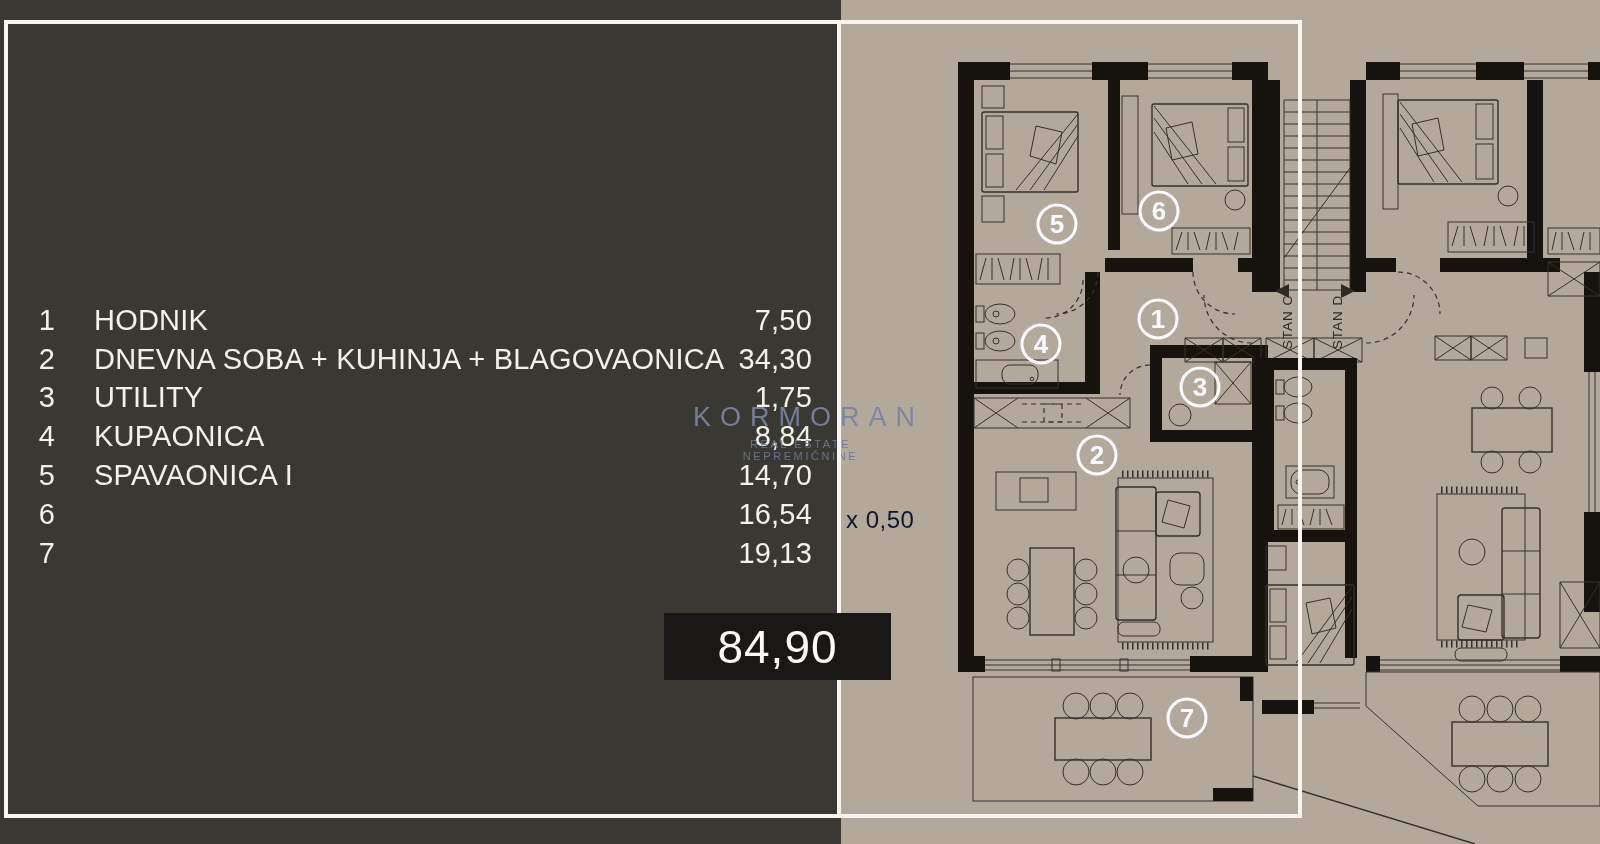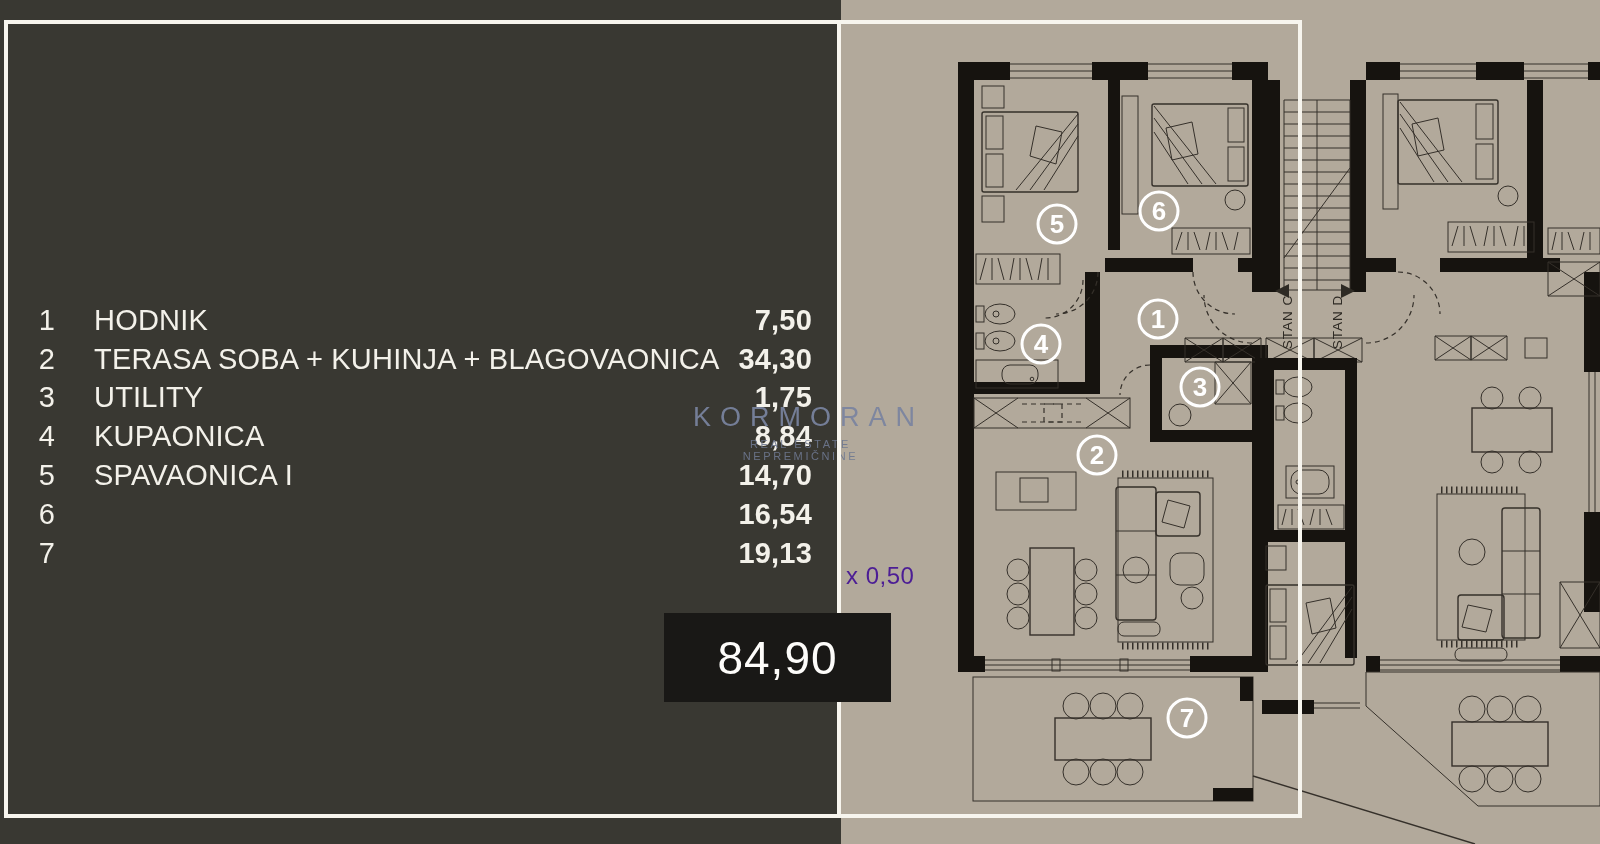--- a/index.html
+++ b/index.html
@@ -23,27 +23,27 @@
     background:#f7f5ee;z-index:29;
   }
   
   .room-list{
     position:absolute;left:30px;top:301px;width:782px;z-index:10;
     color:#f3f1ea;font-size:29px;font-weight:500;letter-spacing:0.2px;
   }
   .room-row{display:flex;align-items:center;height:38.8px;white-space:nowrap;}
   .room-row .num{width:34px;text-align:center;flex:none;}
   .room-row .nm{margin-left:30px;flex:none;}
-  .room-row .ar{margin-left:auto;text-align:right;font-weight:bold;}
+  .room-row .ar{margin-left:auto;text-align:right;}
   .mult{
-    position:absolute;left:846px;top:562px;z-index:31;
-    color:#4c1d95;font-size:24px;letter-spacing:0.5px;
+    position:absolute;left:846px;top:506px;z-index:31;
+    color:#0f172a;font-size:24px;letter-spacing:0.5px;
   }
   .total-box{
-    position:absolute;left:664px;top:613px;width:227px;height:89px;
+    position:absolute;left:664px;top:613px;width:227px;height:67px;
     background:#191816;display:flex;align-items:center;justify-content:center;
     z-index:32;color:#fdfcfa;font-size:46px;letter-spacing:1px;
   }
   
   .watermark{
     position:absolute;left:693px;top:402px;width:215px;text-align:center;z-index:28;
     pointer-events:none;
   }
   .wm-brand{
     font-size:27px;letter-spacing:9px;color:#7a84a0;opacity:0.92;font-weight:400;
@@ -399,21 +399,21 @@
 <div class="panel"></div>
 
 <div class="room-list" id="room-list">
     <div class="room-row">
       <span class="num">1</span>
       <span class="nm">HODNIK</span>
       <span class="ar">7,50</span>
     </div>
     <div class="room-row">
       <span class="num">2</span>
-      <span class="nm">TERASA SOBA + KUHINJA + BLAGOVAONICA</span>
+      <span class="nm">DNEVNA SOBA + KUHINJA + BLAGOVAONICA</span>
       <span class="ar">34,30</span>
     </div>
     <div class="room-row">
       <span class="num">3</span>
       <span class="nm">UTILITY</span>
       <span class="ar">1,75</span>
     </div>
     <div class="room-row">
       <span class="num">4</span>
       <span class="nm">KUPAONICA</span>

